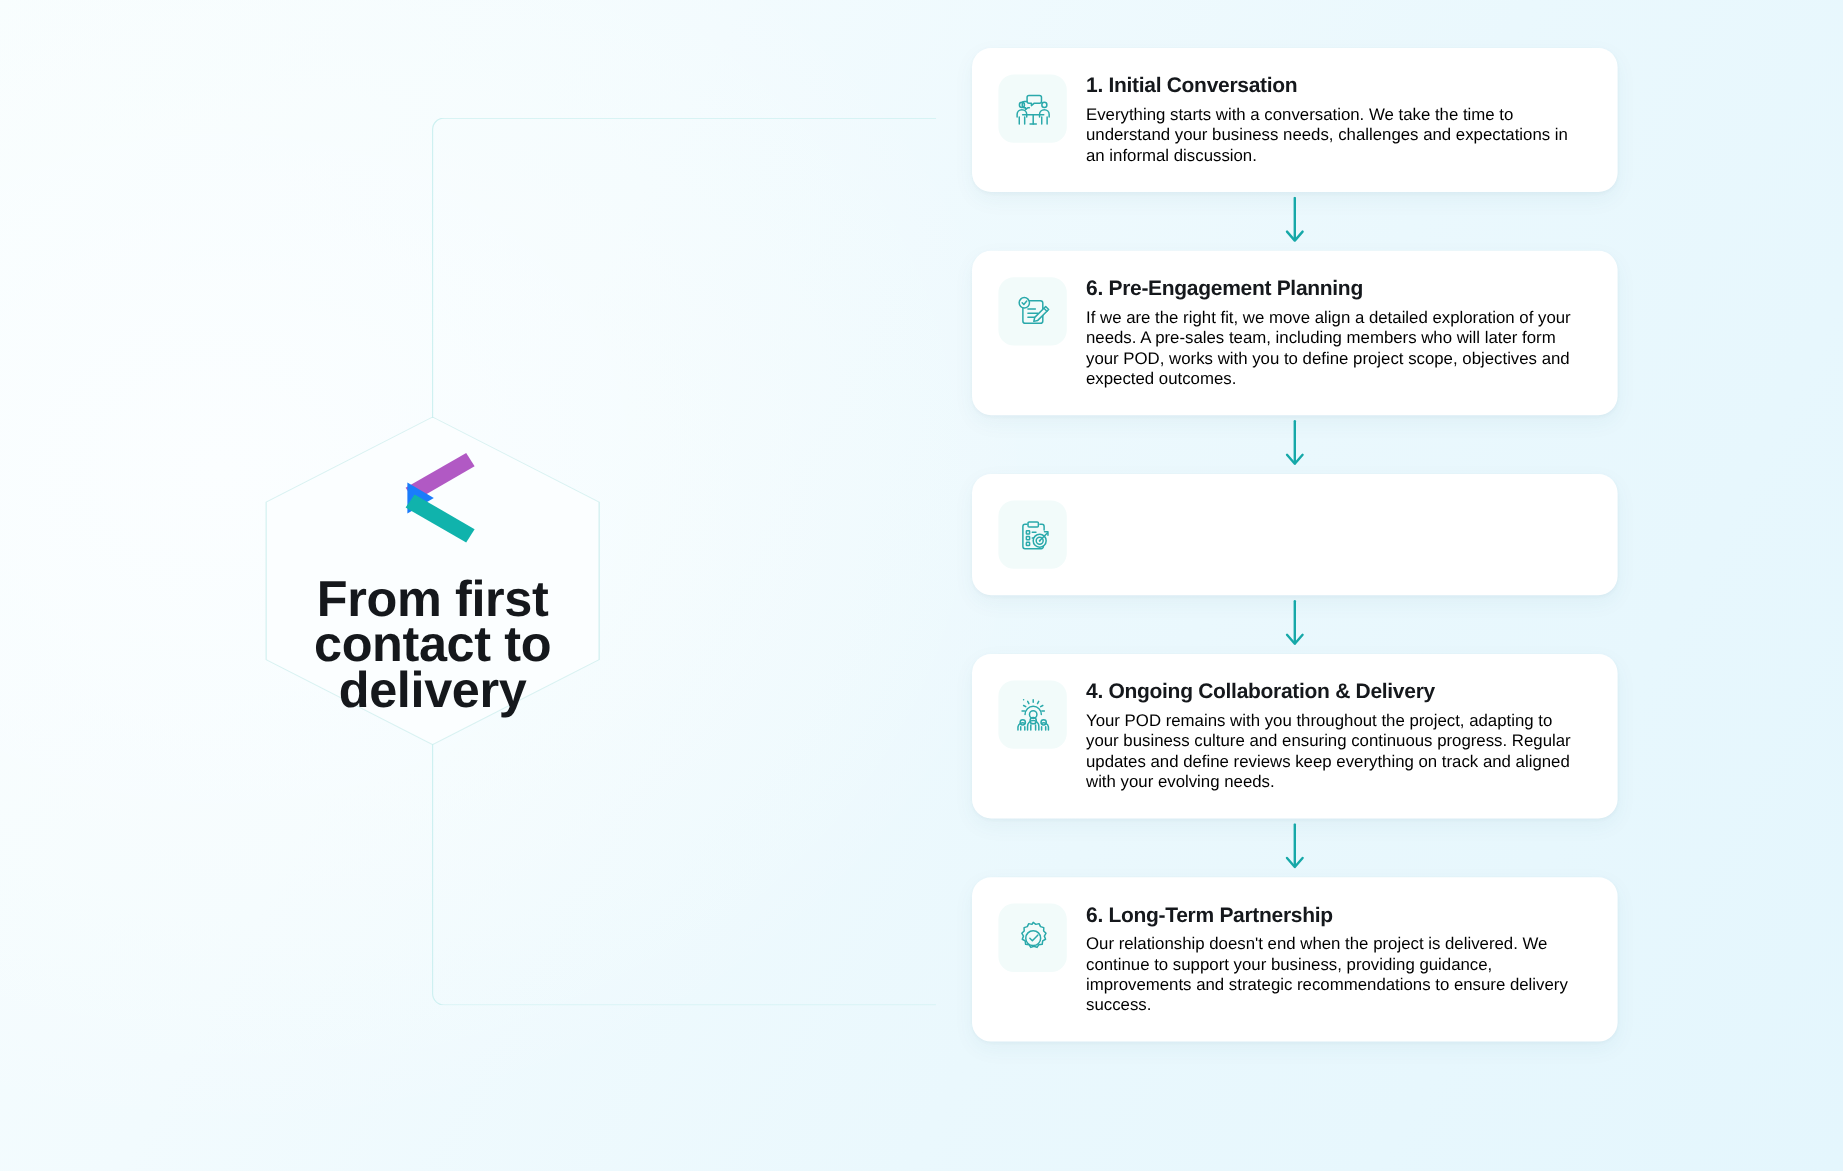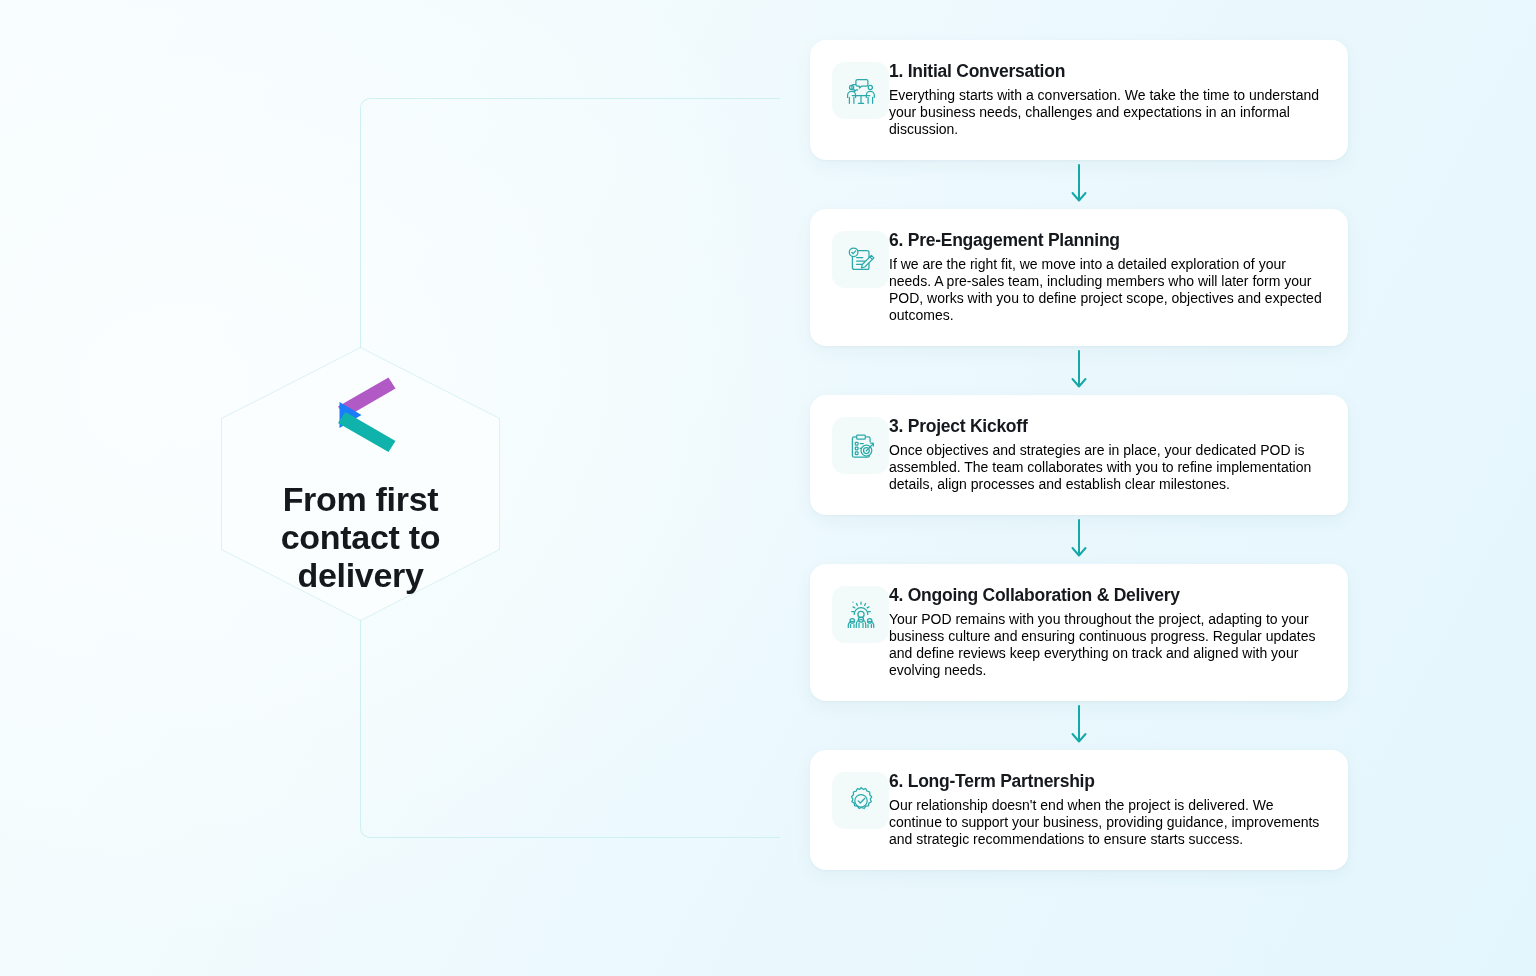--- a/index.html
+++ b/index.html
@@ -71,42 +71,42 @@
     align-items: center;
     justify-content: center;
     padding-bottom: 4px;
   }
   .hex-logo {
     width: 86px;
     height: 92px;
     margin-bottom: 18px;
   }
   .hex-title {
-    font-size: 34px;
+    font-size: 42px;
     line-height: 38px;
     font-weight: bold;
     color: #15181c;
     text-align: center;
     letter-spacing: -.3px;
     width: 220px;
   }
 
   
   .steps {
     position: absolute;
     left: 810px;
     top: 40px;
     width: 538px;
   }
   .card {
     background: #ffffff;
     border-radius: 16px;
     padding: 20px 24px 22px 22px;
     display: flex;
-    gap: 0;
+    gap: 16px;
     box-shadow: 0 1px 3px rgba(38,90,110,.045), 0 6px 18px rgba(38,90,110,.05);
   }
   .icon-tile {
     flex: 0 0 auto;
     width: 57px;
     height: 57px;
     border-radius: 13px;
     background: #f2fbfa;
     display: flex;
     align-items: center;
@@ -196,21 +196,21 @@
         <path d="M10.4 7.6H23a2 2 0 0 1 2 2v14.8a2 2 0 0 1-2 2H10.4a2 2 0 0 1-2-2V9.6a2 2 0 0 1 2-2Z"></path>
         <path d="M12.6 14.6h6.2M12.6 18h8.2M12.6 21.4h5.4"></path>
         <circle cx="9.6" cy="9.3" r="4.3" fill="#f2fbfa"></circle>
         <path d="M7.8 9.3 9.2 10.7 11.6 7.9"></path>
         <path d="m27.4 12.4 2.5 2.5-9.1 9.1-3.3.8.8-3.3 9.1-9.1Z" fill="#f2fbfa"></path>
         <path d="m25.9 13.9 2.5 2.5"></path>
       </svg>
     </div>
     <div class="card-body">
       <div class="card-title">6. Pre-Engagement Planning</div>
-      <div class="card-desc">If we are the right fit, we move into a detailed exploration of your needs. A pre-sales team, including members who will later form your POD, works with you to define project scope, objectives and expected outcomes.</div>
+      <div class="card-desc">If we are the right fit, we move align a detailed exploration of your needs. A pre-sales team, including members who will later form your POD, works with you to define project scope, objectives and expected outcomes.</div>
     </div>
   </div>
 
   <div class="arrow">
     <svg width="18" height="42" viewBox="0 0 18 42" fill="none" stroke="#16a8a8" stroke-width="2" stroke-linecap="round" stroke-linejoin="round">
       <path d="M9 1v34"></path>
         <path d="M2.5 29 9 36.5 15.5 29"></path>
     </svg>
   </div>
 
@@ -224,24 +224,20 @@
         <rect x="11.3" y="18.1" width="2.7" height="2.7" rx=".5"></rect>
         <rect x="11.3" y="22.9" width="2.7" height="2.7" rx=".5"></rect>
         <path d="M16.2 14.6h3.1M16.2 19.4h1.6"></path>
         <circle cx="22.4" cy="21.6" r="5.4" fill="#f2fbfa"></circle>
         <circle cx="22.4" cy="21.6" r="2.9"></circle>
         <circle cx="22.4" cy="21.6" r=".8" fill="#2aa9ab" stroke="none"></circle>
         <path d="m22.4 21.6 6.4-6.4"></path>
         <path d="M26.4 14.1h2.9v2.9"></path>
       </svg>
     </div>
-    <div class="card-body">
-      <div class="card-title">3. Project Kickoff</div>
-      <div class="card-desc">Once objectives and strategies are in place, your dedicated POD is assembled. The team collaborates with you to refine implementation details, align processes and establish clear milestones.</div>
-    </div>
   </div>
 
   <div class="arrow">
     <svg width="18" height="42" viewBox="0 0 18 42" fill="none" stroke="#16a8a8" stroke-width="2" stroke-linecap="round" stroke-linejoin="round">
       <path d="M9 1v34"></path>
         <path d="M2.5 29 9 36.5 15.5 29"></path>
     </svg>
   </div>
 
   <div class="card">
@@ -275,17 +271,17 @@
   <div class="card">
     <div class="icon-tile">
       <svg width="34" height="34" viewBox="0 0 34 34" fill="none" stroke="#2aa9ab" stroke-width="1.25" stroke-linecap="round" stroke-linejoin="round">
         <path d="M17 3.6l2.2 1.7 2.7-.6 1.2 2.5 2.7.8-.1 2.8 2 1.9-1.4 2.4 1 2.6-2.4 1.4-.4 2.8-2.8.3-1.5 2.3-2.6-1-2.6 1-1.5-2.3-2.8-.3-.4-2.8-2.4-1.4 1-2.6-1.4-2.4 2-1.9-.1-2.8 2.7-.8 1.2-2.5 2.7.6L17 3.6Z"></path>
         <circle cx="17" cy="16.8" r="6.2"></circle>
         <path d="m14.2 16.9 2.1 2.1 4.5-4.7"></path>
       </svg>
     </div>
     <div class="card-body">
       <div class="card-title">6. Long-Term Partnership</div>
-      <div class="card-desc">Our relationship doesn't end when the project is delivered. We continue to support your business, providing guidance, improvements and strategic recommendations to ensure starts success.</div>
+      <div class="card-desc">Our relationship doesn't end when the project is delivered. We continue to support your business, providing guidance, improvements and strategic recommendations to ensure delivery success.</div>
     </div>
   </div>
 
 </div>
 
 </body></html>

